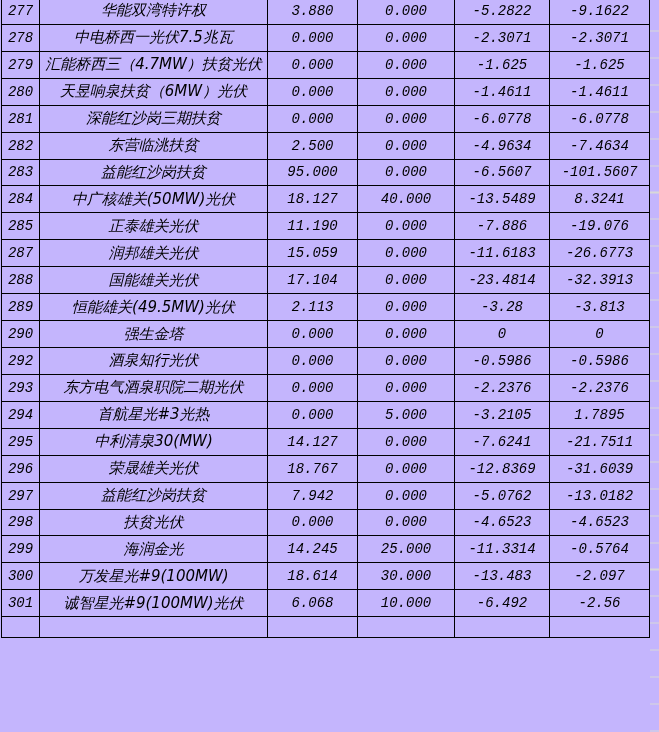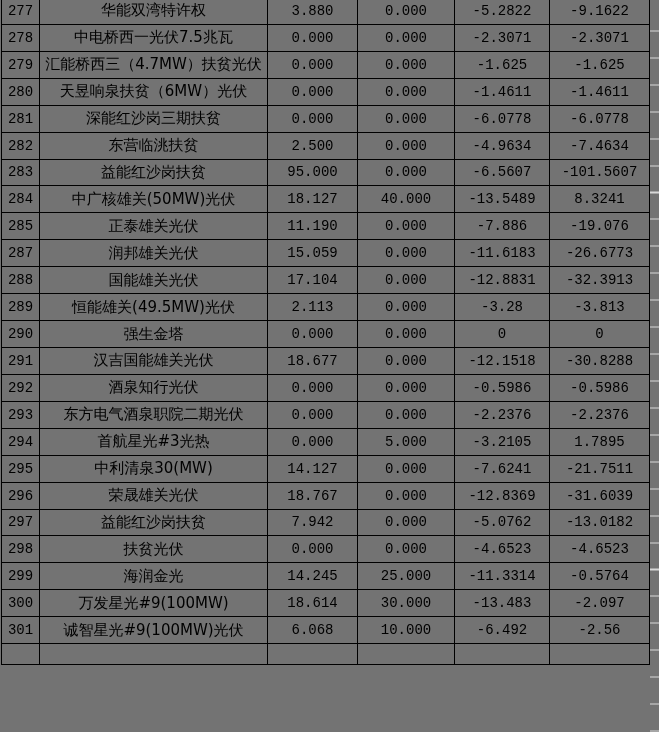--- a/index.html
+++ b/index.html
@@ -8,21 +8,22 @@
     width: 659px;
     height: 732px;
     background: #ffffff;
     overflow: hidden;
   }
   .sheet {
     position: relative;
     width: 659px;
     height: 732px;
     overflow: hidden;
-    background: #737373;
+    background: #c4b5fd;
+    font-style: italic;
   }
   table.grid {
     position: absolute;
     top: -3px;
     left: 1px;
     width: 648px;
     border-collapse: collapse;
     table-layout: fixed;
   }
   table.grid td {
@@ -160,46 +161,38 @@
     <td class="num">15.059</td>
     <td class="num">0.000</td>
     <td class="num">-11.6183</td>
     <td class="num">-26.6773</td>
   </tr>
         <tr>
     <td class="num">288</td>
     <td class="name">国能雄关光伏</td>
     <td class="num">17.104</td>
     <td class="num">0.000</td>
-    <td class="num">-12.8831</td>
+    <td class="num">-23.4814</td>
     <td class="num">-32.3913</td>
   </tr>
         <tr>
     <td class="num">289</td>
     <td class="name">恒能雄关(49.5MW)光伏</td>
     <td class="num">2.113</td>
     <td class="num">0.000</td>
     <td class="num">-3.28</td>
     <td class="num">-3.813</td>
   </tr>
         <tr>
     <td class="num">290</td>
     <td class="name">强生金塔</td>
     <td class="num">0.000</td>
     <td class="num">0.000</td>
     <td class="num">0</td>
     <td class="num">0</td>
-  </tr>
-        <tr>
-    <td class="num">291</td>
-    <td class="name">汉吉国能雄关光伏</td>
-    <td class="num">18.677</td>
-    <td class="num">0.000</td>
-    <td class="num">-12.1518</td>
-    <td class="num">-30.8288</td>
   </tr>
         <tr>
     <td class="num">292</td>
     <td class="name">酒泉知行光伏</td>
     <td class="num">0.000</td>
     <td class="num">0.000</td>
     <td class="num">-0.5986</td>
     <td class="num">-0.5986</td>
   </tr>
         <tr>

